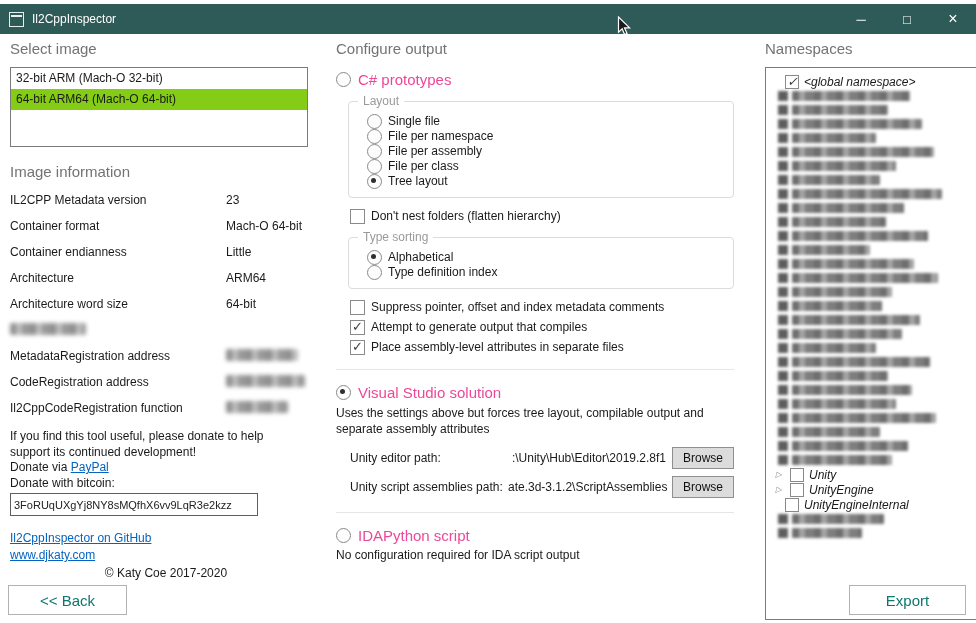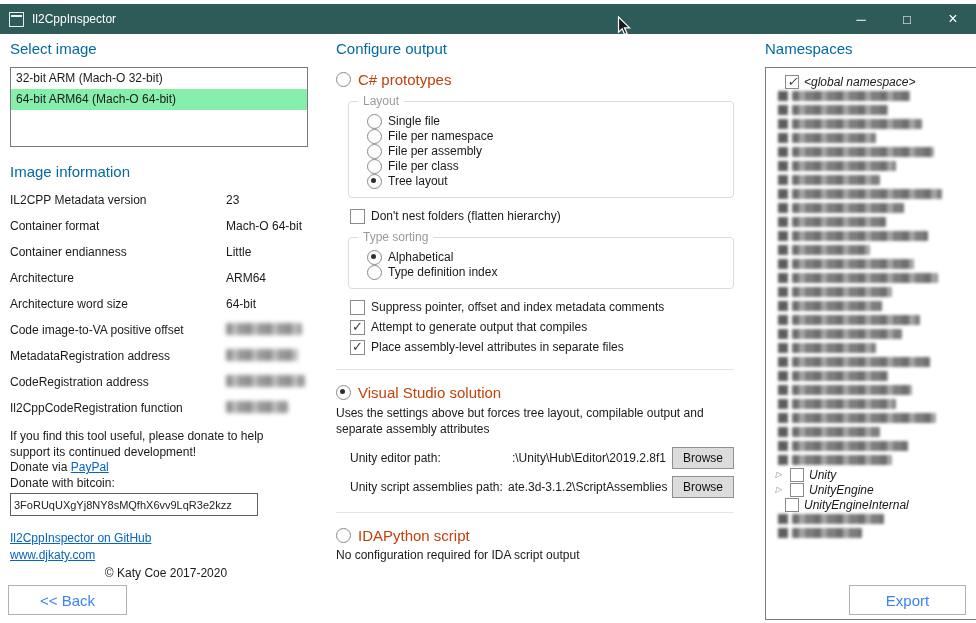--- a/index.html
+++ b/index.html
@@ -11,38 +11,38 @@
 
   
   .titlebar{position:absolute;top:4px;left:0;width:976px;height:30px;background:#2e5a57;display:flex;align-items:center;}
   .app-icon{width:13px;height:13px;margin-left:9px;border:1px solid #e8efee;position:relative;flex:none;}
   .app-icon::after{content:"";position:absolute;left:1px;right:1px;top:2px;height:2px;background:#e8efee;}
   .win-title{color:#ffffff;font-size:12px;margin-left:8px;}
   .win-controls{margin-left:auto;display:flex;height:100%;}
   .win-btn{width:46px;height:100%;display:flex;align-items:center;justify-content:center;color:#ffffff;font-size:13px;cursor:default;}
 
   
-  .heading{font-size:15px;color:#0369a1;}
-  .green-label{font-size:15px;color:#c2410c;}
+  .heading{font-size:15px;color:#737373;}
+  .green-label{font-size:15px;color:#ec4899;}
   .link{color:#0563c1;text-decoration:underline;cursor:pointer;}
   .radio{width:13px;height:13px;border:1px solid #8a8a8a;border-radius:50%;background:#fdfdfd;position:relative;flex:none;}
   .radio.sel::after{content:"";position:absolute;left:3px;top:3px;width:5px;height:5px;border-radius:50%;background:#2f2f2f;}
   .cb{width:13px;height:13px;border:1px solid #8a8a8a;background:#ffffff;position:relative;flex:none;}
   .cb.checked::after{content:"✓";position:absolute;left:1px;top:-2px;font-size:13px;color:#3d3d3d;}
 
-  .big-btn{position:absolute;background:#ffffff;border:1px solid #b2b2b2;color:#3b82f6;font-size:15px;
+  .big-btn{position:absolute;background:#ffffff;border:1px solid #b2b2b2;color:#0f766e;font-size:15px;
     font-family:"Liberation Sans",sans-serif;display:flex;align-items:center;justify-content:center;cursor:pointer;}
   .back-btn{left:8px;top:585px;width:119px;height:30px;}
   .export-btn{left:849px;top:585px;width:117px;height:30px;}
 
   
   .col-left{position:absolute;left:10px;top:40px;width:312px;}
   .listbox{border:1px solid #7a7a7a;height:78px;margin-top:10px;width:296px;background:#fff;}
   .list-item{padding:3px 5px;height:21px;line-height:15px;box-sizing:border-box;}
-  .list-item.selected{background:#86efac;}
+  .list-item.selected{background:#84cc16;}
   .heading.mt{margin-top:16px;}
   .info-table{margin-top:13px;}
   .info-row{display:flex;height:26px;align-items:flex-start;}
   .info-label{flex:1;}
   .info-value{width:96px;}
   .blur-bar{display:inline-block;height:12px;border-radius:2px;filter:blur(2px);
     background:repeating-linear-gradient(90deg,#8f8f8f 0 6px,#bcbcbc 6px 12px,#999999 12px 20px);}
   .donate{margin-top:2px;line-height:15.5px;}
   .bitcoin-input{width:240px;height:19px;border:1px solid #5f5f5f;font-size:11px;padding:1px 3px;margin-top:2px;
     font-family:"Liberation Sans",sans-serif;color:#222;box-sizing:content-box;}
@@ -120,21 +120,20 @@
     </div>
     <div class="info-row">
       <span class="info-label">Architecture</span>
       <span class="info-value">ARM64</span>
     </div>
     <div class="info-row">
       <span class="info-label">Architecture word size</span>
       <span class="info-value">64-bit</span>
     </div>
     <div class="info-row">
-      <span class="info-label">Code image-to-VA positive offset</span>
       <span class="info-value"><span class="blur-bar" style="width:76px;"></span></span>
     </div>
     <div class="info-row">
       <span class="info-label">MetadataRegistration address</span>
       <span class="info-value"><span class="blur-bar" style="width:72px;"></span></span>
     </div>
     <div class="info-row">
       <span class="info-label">CodeRegistration address</span>
       <span class="info-value"><span class="blur-bar" style="width:79px;"></span></span>
     </div>

